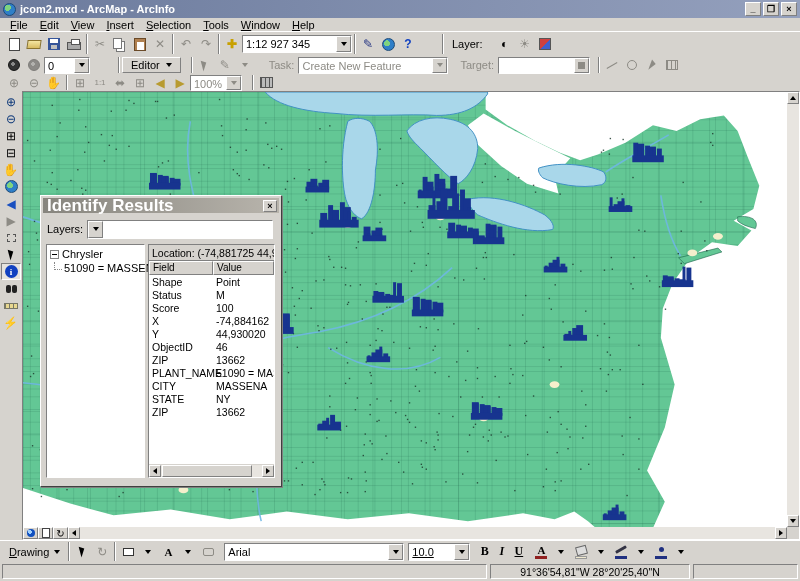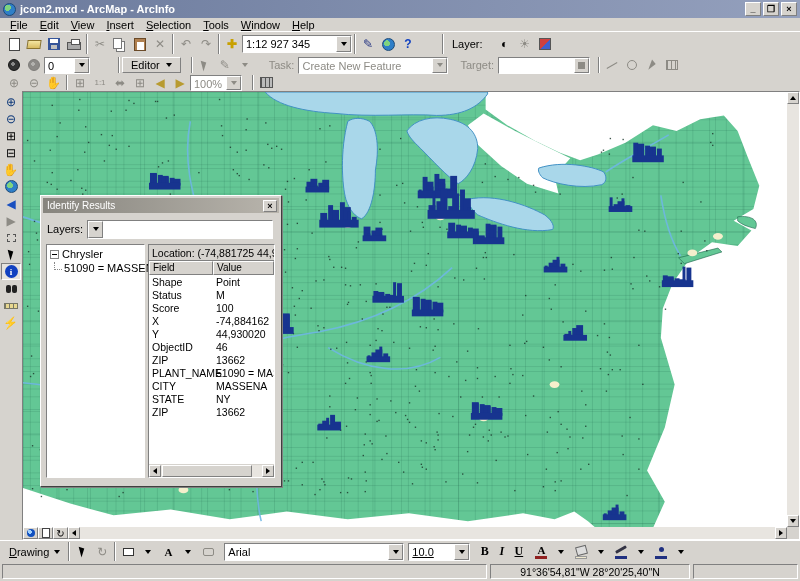--- a/index.html
+++ b/index.html
@@ -94,21 +94,21 @@
   .arrow-r  { width:0;height:0;border-top:3px solid transparent;border-bottom:3px solid transparent;border-left:4px solid #000; }
   .i-dataview { width:8px; height:8px; border-radius:50%; background:radial-gradient(circle at 35% 35%,#9fd0ff 0 2px,#1050c0 2px); }
   .i-layout   { width:8px; height:10px; background:#fff; border:1px solid #444; }
   .corner { position:absolute; right:0; bottom:0; width:12px; height:12px; background:#d6d3ce; }
 
   
   .idlg { position:absolute; left:40px; top:104px; width:242px; height:292px; background:#d6d3ce;
           border:1px solid; border-color:#fff #404040 #404040 #fff; box-shadow:1px 1px 0 #808080; z-index:10; }
   .idlg-title { position:absolute; left:2px; top:2px; right:2px; height:15px;
                 background:linear-gradient(90deg,#87857e,#b8b4ac); display:flex; align-items:center; padding:0 2px 0 4px; }
-  .idlg-title .ttext { color:#fff; font-weight:normal; font-size:10px; flex:1; }
+  .idlg-title .ttext { color:#fff; font-weight:bold; font-size:17px; flex:1; }
   .idlg-close { width:14px; height:12px; font-size:9px; font-weight:bold; display:flex; align-items:center; justify-content:center; }
   .idlg-layers { position:absolute; left:6px; top:23px; right:8px; height:20px; display:flex; align-items:center; }
   .idlg-layers .lbl { width:40px; }
   .idlg-layers .combo { flex:1; height:19px; }
   .idlg-tree { position:absolute; left:5px; top:48px; width:99px; bottom:8px; background:#fff;
                border:1px solid; border-color:#808080 #fff #fff #808080; padding:2px 0 0 3px; font-size:11px; }
   .treerow { display:flex; align-items:center; height:14px; white-space:nowrap; }
   .minusbox { width:9px; height:9px; border:1px solid #848484; background:#fff; margin-right:3px; position:relative; flex:none; }
   .minusbox::after { content:""; position:absolute; left:1px; top:3px; width:5px; height:1px; background:#000; }
   .treeconn { width:8px; height:8px; border-left:1px dotted #888; border-bottom:1px dotted #888; margin:0 2px 4px 4px; flex:none; }

